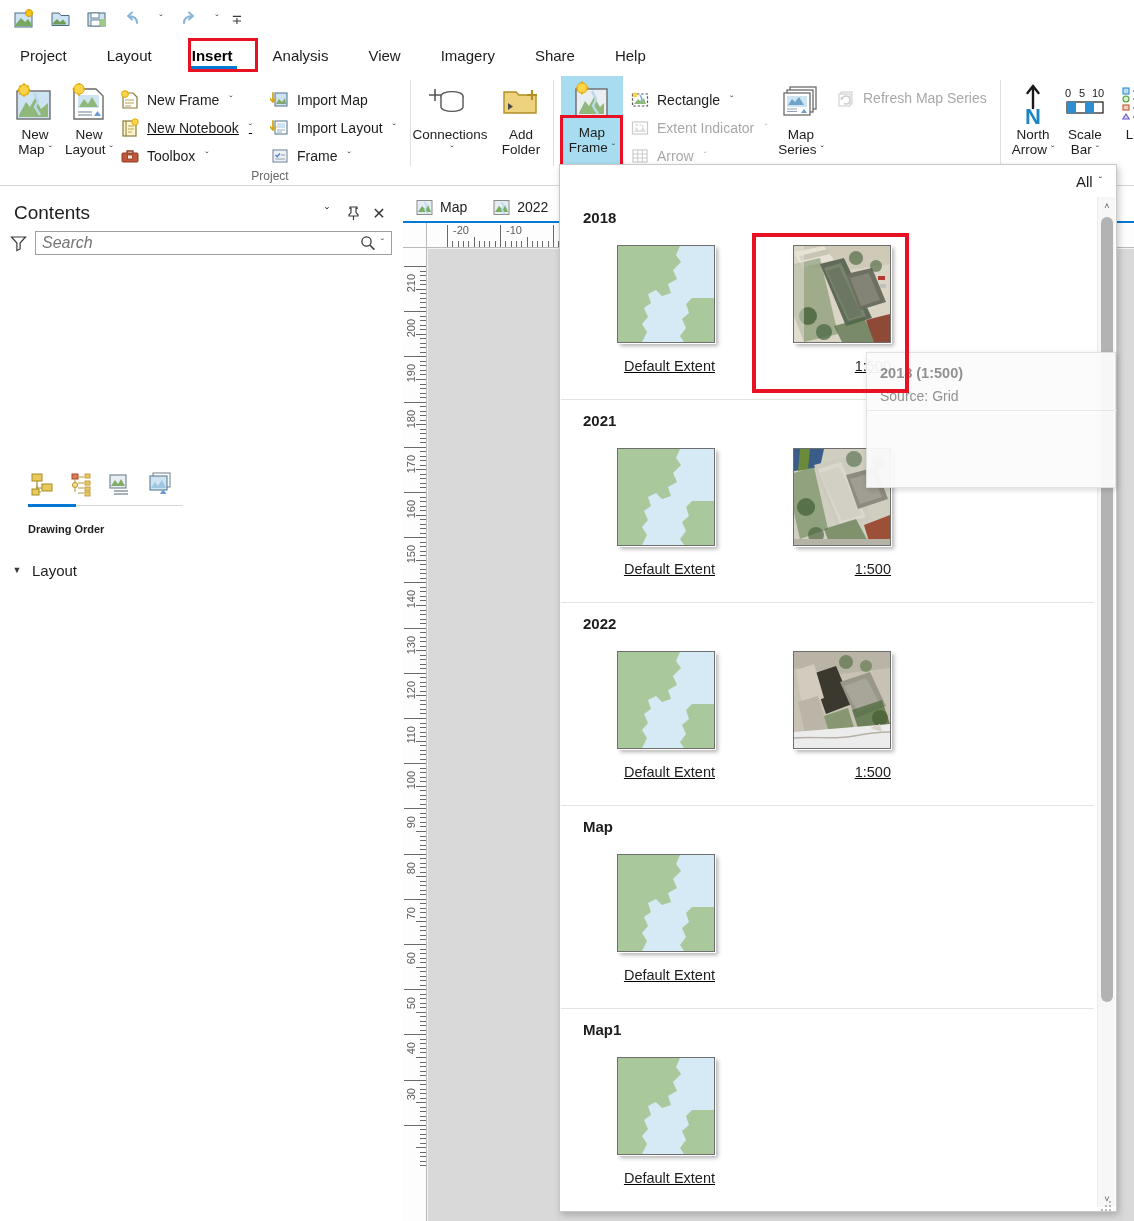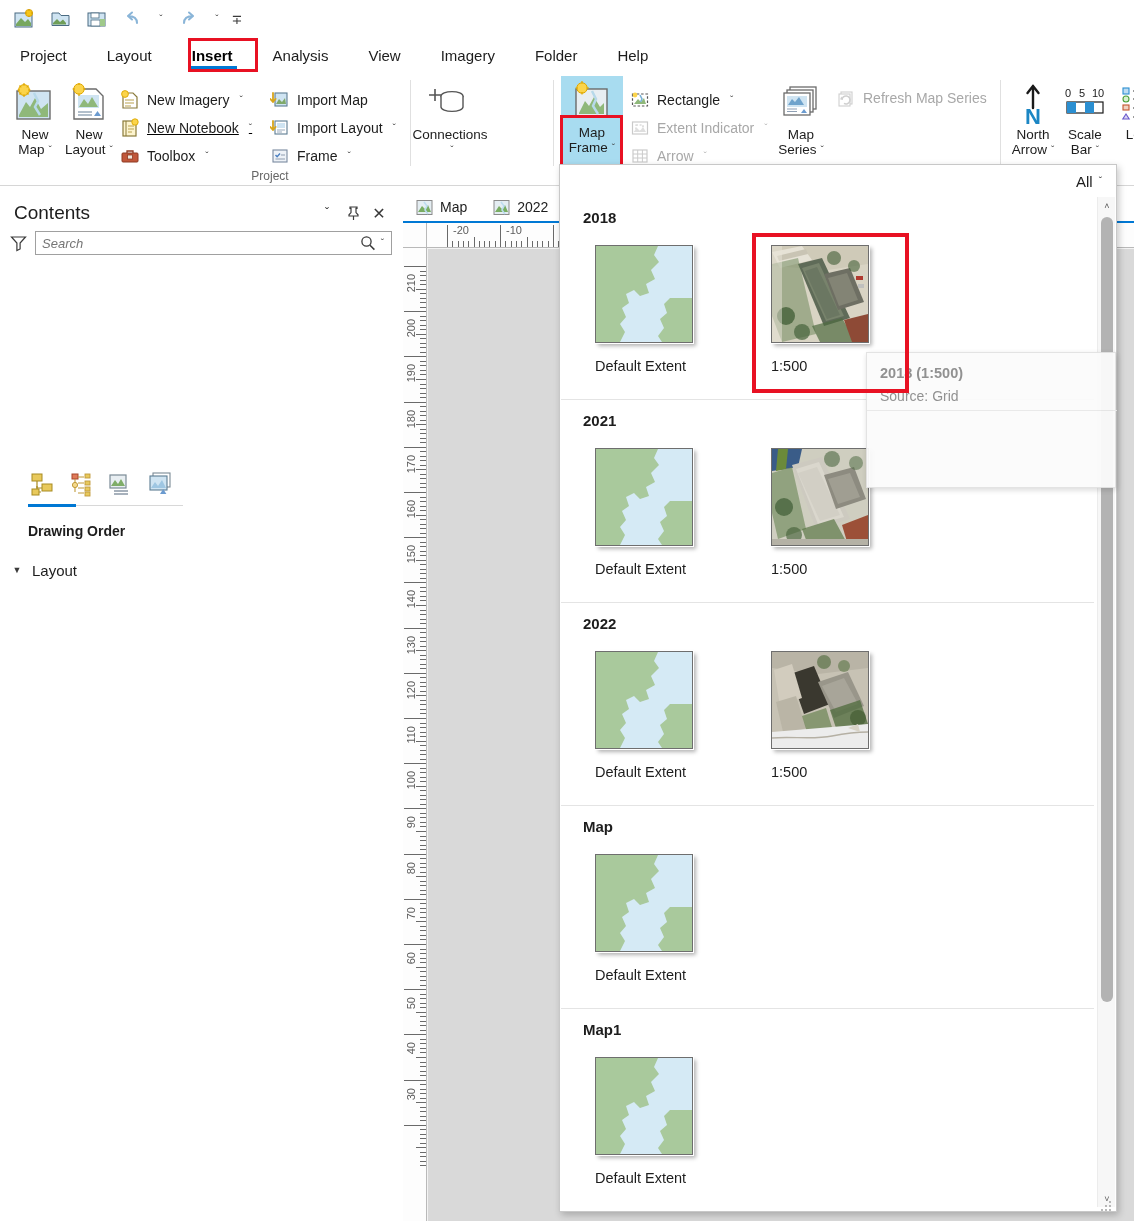--- a/index.html
+++ b/index.html
@@ -112,38 +112,38 @@
   #search-row {
     position: absolute; left: 10px; top: 38px; width: 382px; height: 24px;
     display: flex; align-items: center; gap: 8px;
   }
   #search-box {
     flex: 1; height: 24px; border: 1px solid #a0a0a0; background: #fff;
     display: flex; align-items: center;
   }
   #search-input {
     flex: 1; border: 0; outline: none; height: 22px;
-    font-size: 13px; font-style: italic; color: #6b6b6b;
+    font-size: 16px; font-style: italic; color: #6b6b6b;
     padding-left: 6px; background: transparent;
     font-family: "Liberation Sans", sans-serif;
   }
   #tabrow-contents {
     position: absolute; left: 28px; top: 272px; width: 150px; height: 40px;
     display: flex; align-items: center; gap: 6px;
   }
   .ctab { width: 34px; height: 32px; display: flex; align-items: center; justify-content: center; cursor: pointer; }
   #ctab-underline {
     position: absolute; left: 28px; top: 311px; width: 155px; height: 3px; background: #0078d4;
   }
   #ctab-underline-rest {
     position: absolute; left: 28px; top: 312px; width: 155px; height: 1px; background: #d8d8d8;
   }
   #drawing-order {
     position: absolute; left: 28px; top: 330px;
-    font-size: 14px; font-weight: 600; color: #1d1d1d;
+    font-size: 11px; font-weight: 600; color: #1d1d1d;
   }
   #layout-row {
     position: absolute; left: 10px; top: 366px; width: 380px; height: 22px;
     display: flex; align-items: center; gap: 8px; cursor: pointer;
   }
   #layout-row .tri { color: #3a3a3a; font-size: 9px; width: 14px; text-align: center; }
   #layout-row .lbl { font-size: 15px; color: #1d1d1d; }
 
   
   #viewarea {
@@ -212,21 +212,21 @@
   .gsection {
     position: relative; border-bottom: 1px solid #e4e4e4;
   }
   .gsection:last-child { border-bottom: 0; }
   .gsection-title {
     position: absolute; left: 22px; top: 12px;
     font-size: 15px; font-weight: 700; color: #1d1d1d;
   }
   .gitem {
     position: absolute; width: 120px; cursor: pointer;
-    display: flex; flex-direction: column; align-items: flex-start;
+    display: flex; flex-direction: column; align-items: flex-end; text-decoration: underline;
   }
   .thumb {
     width: 98px; height: 98px; background: #fff;
     border: 1px solid #6e6e6e; outline: 1px solid #ffffff;
     box-shadow: 3px 3px 4px rgba(0,0,0,0.30);
     overflow: hidden; position: relative;
   }
   .gitem-label {
     margin-top: 15px; font-size: 14.5px; color: #1d1d1d; text-align: center;
   }
@@ -329,21 +329,21 @@
   <div class="qat-caret" style="font-size:13px;">∓</div>
 </div>
 
 <div id="tabbar">
   <div class="rtab">Project</div>
   <div class="rtab">Layout</div>
   <div class="rtab active">Insert</div>
   <div class="rtab">Analysis</div>
   <div class="rtab">View</div>
   <div class="rtab">Imagery</div>
-  <div class="rtab">Folder</div>
+  <div class="rtab">Share</div>
   <div class="rtab">Help</div>
 </div>
 <div id="tab-highlight"></div>
 
 <div id="ribbon">
 
   <div class="rgroup" style="left:0; width:420px;">
     <div class="bigbtn" style="left:4px;">
       <div class="bicon">
         <svg width="42" height="40" viewBox="0 0 42 40">
@@ -378,21 +378,21 @@
     </div>
 
     <div class="smbtn" style="left:116px; top:14px;">
       <span class="sicon">
         <svg width="20" height="20" viewBox="0 0 20 20">
           <path d="M3 3 h10 l4 4 v11 h-14 z" fill="#fff" stroke="#8a7a3a" stroke-width="1.2"></path>
           <path d="M5 10 h9 M5 13 h9 M5 16 h6" stroke="#b9a24e" stroke-width="1.1"></path>
           <circle cx="5" cy="4" r="3.4" fill="#fbd44b" stroke="#dca800" stroke-width="0.9"></circle>
         </svg>
       </span>
-      <span class="slabel">New Imagery</span>
+      <span class="slabel">New Frame</span>
       <span class="caret">ˇ</span>
     </div>
     <div class="smbtn" style="left:116px; top:42px;text-decoration:underline;">
       <span class="sicon">
         <svg width="20" height="20" viewBox="0 0 20 20">
           <rect x="3" y="3" width="13" height="15" fill="#fdf4cf" stroke="#8a7a3a" stroke-width="1.2"></rect>
           <path d="M6 3 v15" stroke="#8a7a3a" stroke-width="1"></path>
           <path d="M8 8 h6 M8 11 h6 M8 14 h4" stroke="#b9a24e" stroke-width="1"></path>
           <circle cx="15" cy="4" r="3.2" fill="#fbd44b" stroke="#dca800" stroke-width="0.9"></circle>
         </svg>
@@ -456,20 +456,33 @@
       <div class="bicon">
         <svg width="42" height="40" viewBox="0 0 42 40">
           <ellipse cx="23" cy="13" rx="11" ry="4.4" fill="#fff" stroke="#555" stroke-width="1.4"></ellipse>
           <path d="M12 13 v11 a11 4.4 0 0 0 22 0 v-11" fill="#fff" stroke="#555" stroke-width="1.4"></path>
           <path d="M6 6 v12 M0 12 h12" stroke="#555" stroke-width="1.6"></path>
         </svg>
       </div>
       <div class="blabel">
         <span>Connections</span><br>
         <span class="caret">ˇ</span>
+      </div>
+    </div>
+    <div class="bigbtn" style="left:78px;">
+      <div class="bicon">
+        <svg width="42" height="40" viewBox="0 0 42 40">
+          <path d="M4 9 h12 l3 3 h17 v18 h-32 z" fill="#efd27e" stroke="#b18f24" stroke-width="1.4"></path>
+          <path d="M32 7 v10 M27 12 h10" stroke="#b18f24" stroke-width="2.2"></path>
+          <path d="M8 20 l5 3.5 l-5 3.5 z" fill="#4a4a4a"></path>
+        </svg>
+      </div>
+      <div class="blabel">
+        <span>Add</span><br>
+        <span>Folder</span>
       </div>
     </div>
   </div>
 
   <div class="rgroup-sep" style="left:553px;"></div>
 
   <div class="rgroup" style="left:558px; width:210px;">
     <div class="bigbtn" id="mapframe-btn" style="left:3px; top:4px; height:94px;">
       <div class="bicon">
         <svg width="42" height="40" viewBox="0 0 42 40">

